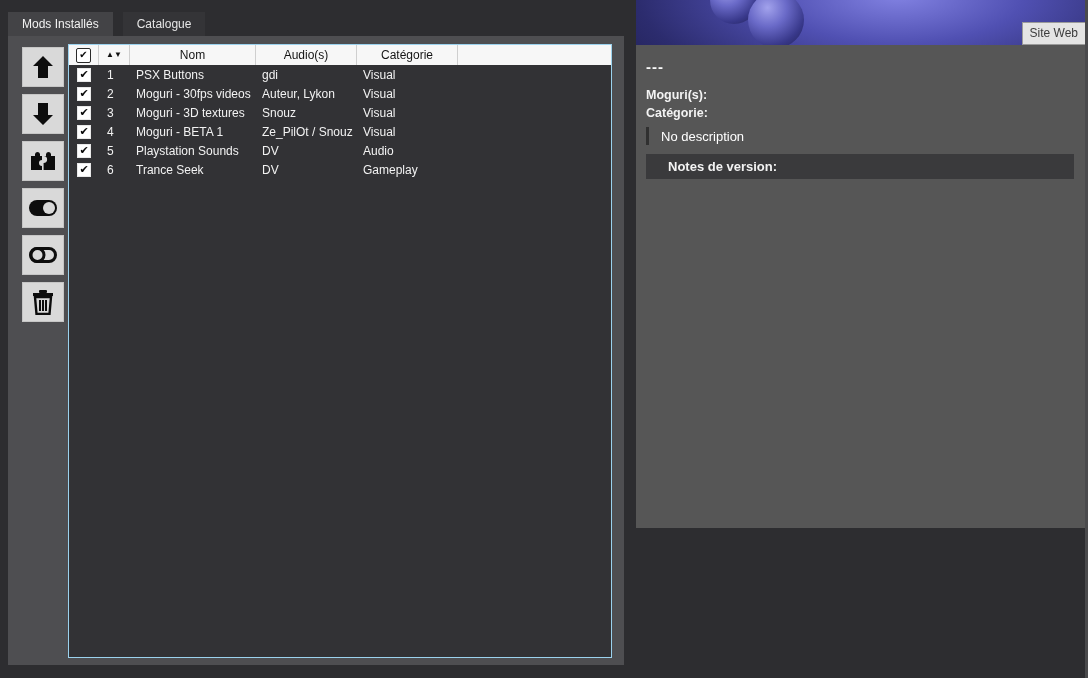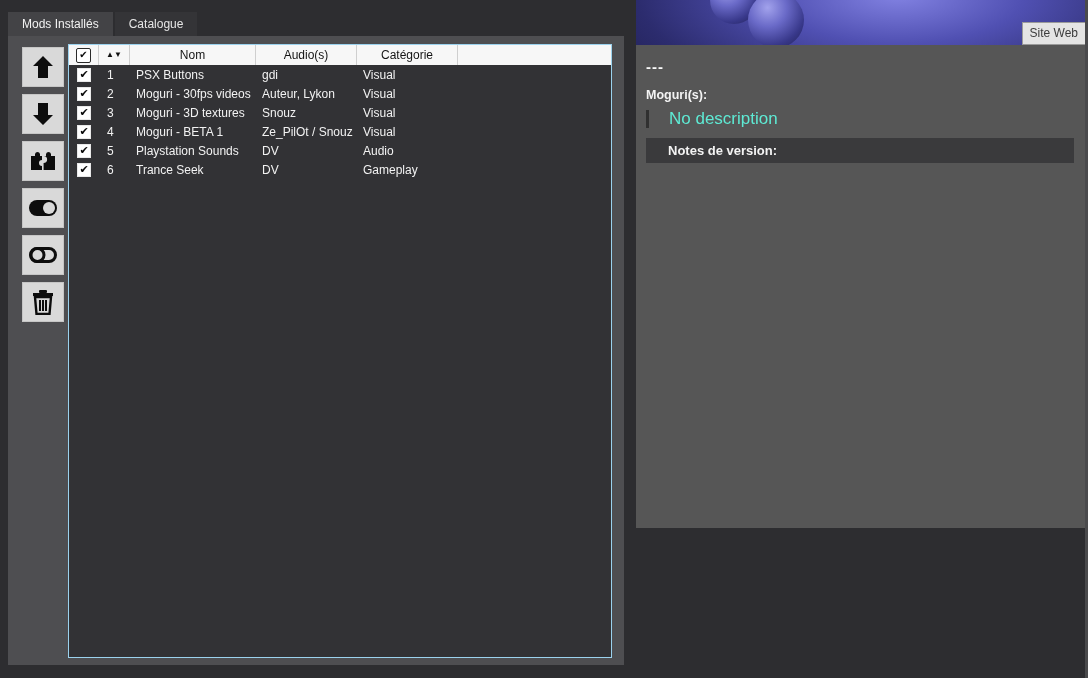--- a/index.html
+++ b/index.html
@@ -9,21 +9,21 @@
     font-family:"Liberation Sans","DejaVu Sans",sans-serif;
     position:relative;
     -webkit-font-smoothing:antialiased;
   }
 
   
   .left-wrap { position:absolute; left:8px; top:12px; width:616px; height:653px; display:flex; flex-direction:column; }
   .tabs { height:24px; display:flex; }
   .tab {
     padding:0 14px; font-size:12px; color:#e6e6e6; line-height:24px;
-    background:#343437; margin-right:2px; cursor:default; white-space:nowrap;
+    background:#343437; margin-right:10px; cursor:default; white-space:nowrap;
   }
   .tab.active { background:#434346; color:#f2f2f2; }
   .page { flex:1; background:#4e4e51; position:relative; }
 
   
   .toolbar { position:absolute; left:14px; top:11px; width:42px; }
   .tbtn {
     width:42px; height:40px; background:#d9d9d9; border:1px solid #c6c6c6;
     margin-bottom:7px; display:flex; align-items:center; justify-content:center;
   }
@@ -80,21 +80,21 @@
     position:absolute; top:22px; right:2px; height:23px; padding:0 7px;
     background:#e4e4e4; border:1px solid #9a9a9a; color:#3c3c3c;
     font-size:12px; line-height:21px; white-space:nowrap;
   }
   .detail-body { padding:13px 0 0 10px; }
   .mod-title { font-size:15px; font-weight:bold; color:#fafafa; letter-spacing:1px; }
   .labels { margin-top:11px; }
   .dlabel { font-size:12.5px; font-weight:bold; color:#f3f3f3; line-height:18px; }
   .desc-row { margin-top:5px; display:flex; align-items:center; }
   .desc-bar { width:3px; height:18px; background:#303030; }
-  .desc-text { padding-left:20px; font-size:17px; color:#5eead4; }
+  .desc-text { padding-left:12px; font-size:13px; color:#ffffff; }
   .notes-bar {
     margin-top:9px; margin-right:14px; height:25px; background:#3a3a3c;
     font-size:13px; font-weight:bold; color:#f3f3f3; line-height:25px; padding-left:22px;
   }
   .right-edge { position:absolute; right:0; top:0; width:3px; height:678px; background:#4a4a4c; }
 </style>
 </head>
 <body>
 
 <div class="left-wrap">
@@ -257,20 +257,21 @@
   <div class="banner">
     <div class="sphere s1"></div>
     <div class="sphere s2"></div>
   </div>
   <button class="website-btn">Site Web</button>
 
   <div class="detail-body">
     <div class="mod-title">---</div>
     <div class="labels">
       <div class="dlabel">Moguri(s):</div>
+      <div class="dlabel">Catégorie:</div>
     </div>
     <div class="desc-row">
       <span class="desc-bar"></span>
       <span class="desc-text">No description</span>
     </div>
     <div class="notes-bar">Notes de version:</div>
   </div>
   <div class="right-edge"></div>
 </div>
 

